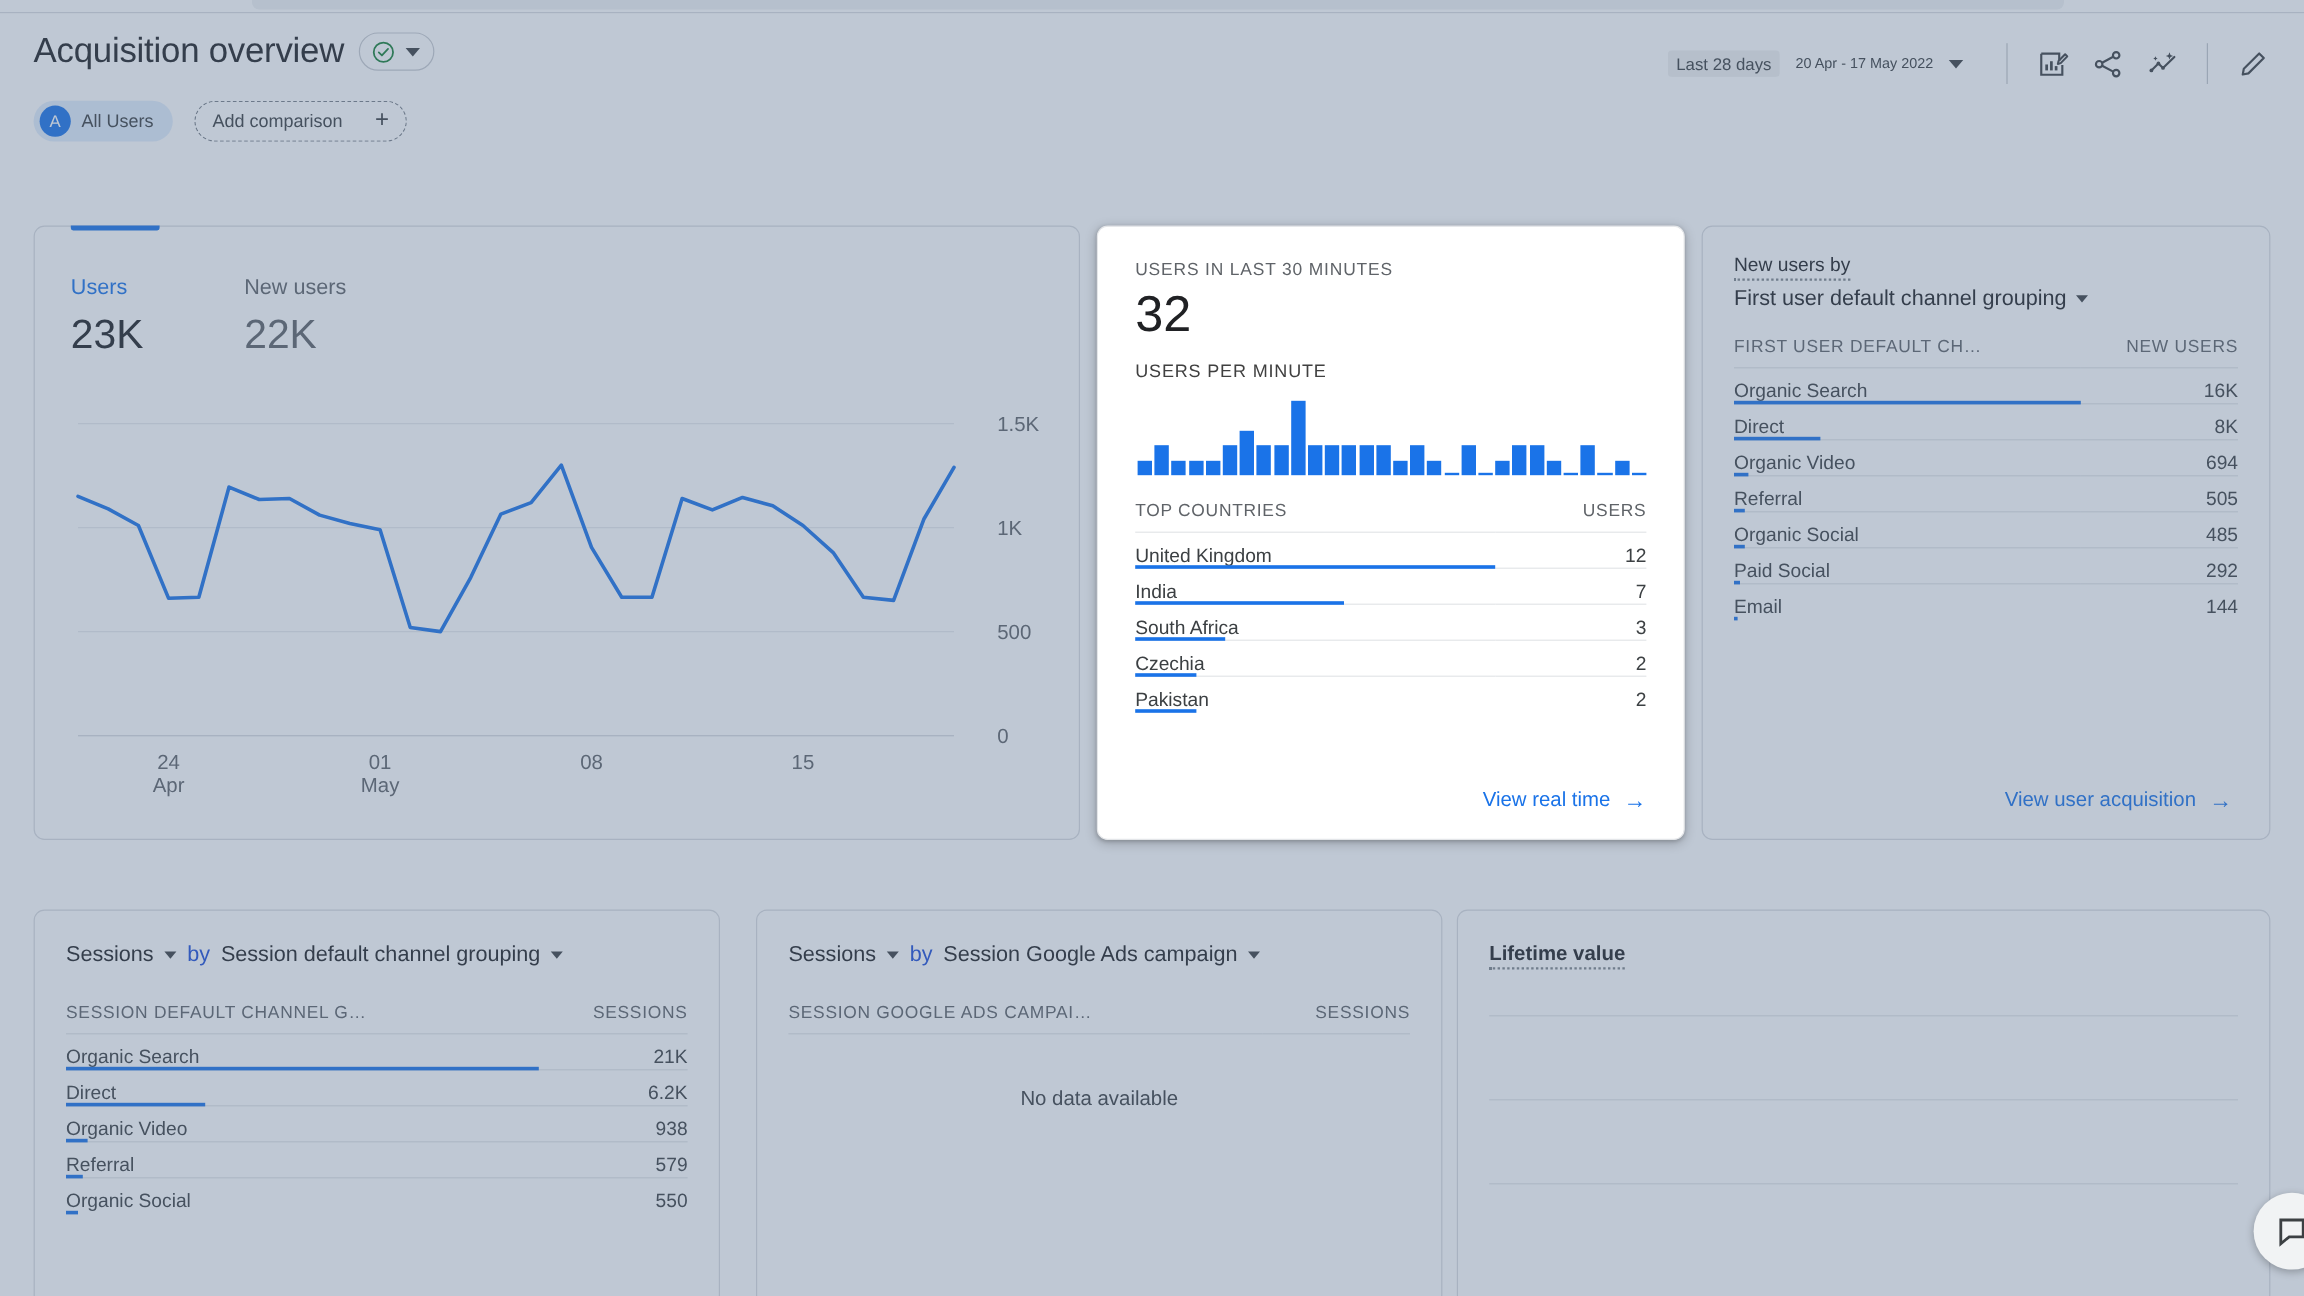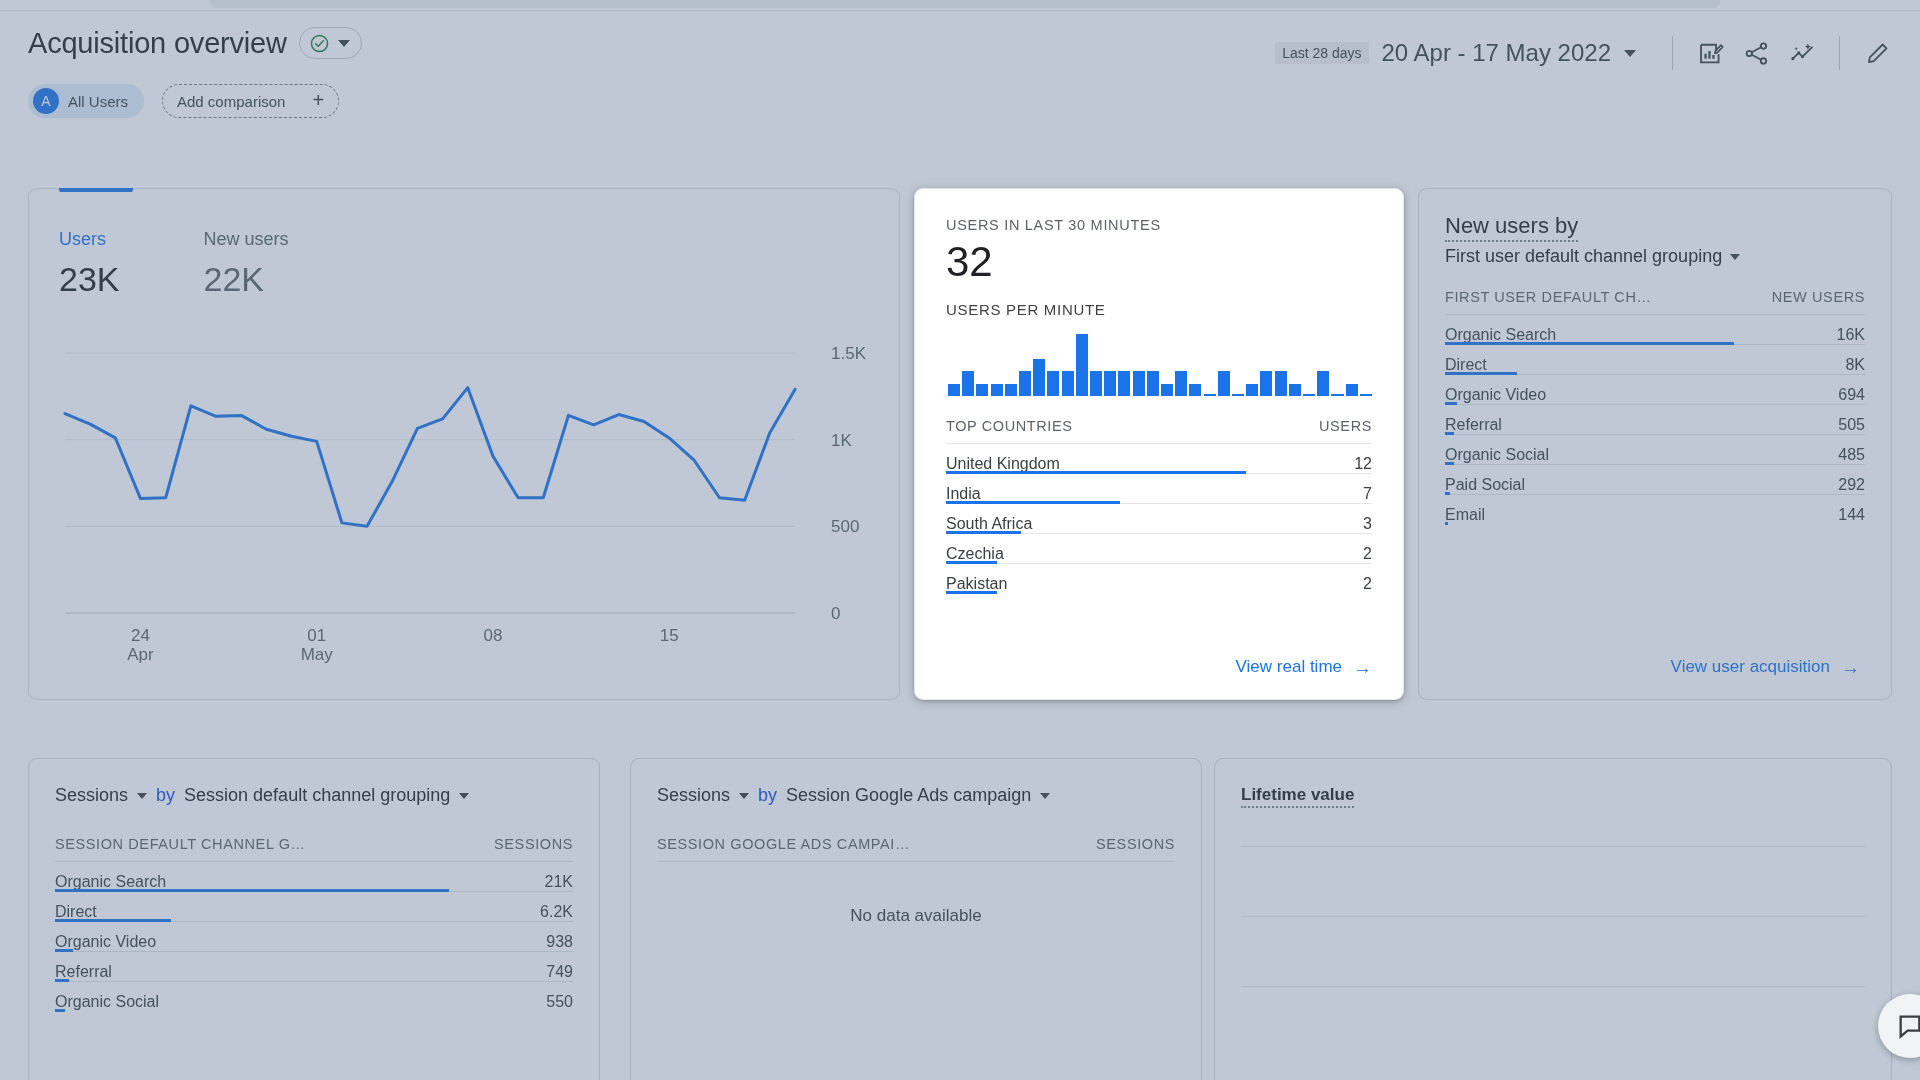--- a/index.html
+++ b/index.html
@@ -71,21 +71,21 @@
   }
   .daterange {
     display: flex; align-items: center; gap: 13px; margin-right: 22px;
   }
   .lastdays {
     font-size: 14px; color: #3c4043;
     background: rgba(60,64,67,0.08);
     padding: 3px 7px; border-radius: 3px; white-space: nowrap;
   }
   .daterange-text {
-    font-size: 24px; color: #3c4043; white-space: nowrap;
+    font-size: 12px; color: #3c4043; white-space: nowrap;
   }
   .vsep { width: 1px; height: 34px; background: #c4c7cb; margin: 0 14px; }
   .hicon { width: 46px; height: 46px; display: flex; align-items: center; justify-content: center; }
 
   
   .comparison-row {
     position: absolute; top: 84px; left: 28px;
     display: flex; align-items: center; gap: 18px;
   }
   .chip-allusers {
@@ -172,21 +172,21 @@
     position: absolute; right: 31px; bottom: 22px;
     display: flex; align-items: center; gap: 11px;
     color: #1a73e8; font-size: 17px;
   }
   .arrow-r { font-size: 19px; line-height: 1; }
 
   
   #card-newusers { left: 1418px; top: 188px; width: 474px; height: 512px; }
   .nu-pad { padding: 24px 26px 0 26px; }
   .dim-title-1 {
-    font-size: 22px; color: #202124;
+    font-size: 16px; color: #202124;
     border-bottom: 2px dotted #80868b; display: inline-block; padding-bottom: 1px;
   }
   .dim-title-2 {
     font-size: 18px; color: #202124; margin-top: 4px;
     display: flex; align-items: center; gap: 8px;
   }
   .caret-sm {
     width: 0; height: 0;
     border-left: 5px solid transparent; border-right: 5px solid transparent;
     border-top: 6px solid #3c4043;
@@ -485,21 +485,21 @@
             <tr>
               <td>Direct<span class="cellbar" style="width: 29.5%;"></span></td>
               <td class="num">6.2K</td>
             </tr>
             <tr>
               <td>Organic Video<span class="cellbar" style="width: 4.5%;"></span></td>
               <td class="num">938</td>
             </tr>
             <tr>
               <td>Referral<span class="cellbar" style="width: 3.6%;"></span></td>
-              <td class="num">749</td>
+              <td class="num">579</td>
             </tr>
             <tr>
               <td>Organic Social<span class="cellbar" style="width: 2.6%;"></span></td>
               <td class="num">550</td>
             </tr>
           </tbody>
       </table>
     </div>
   </div>
 

